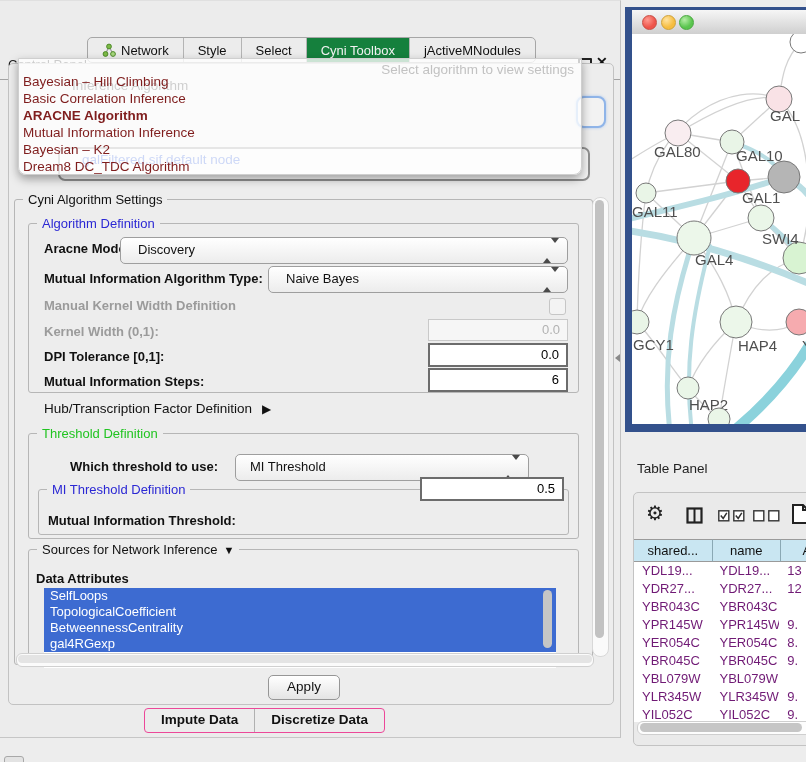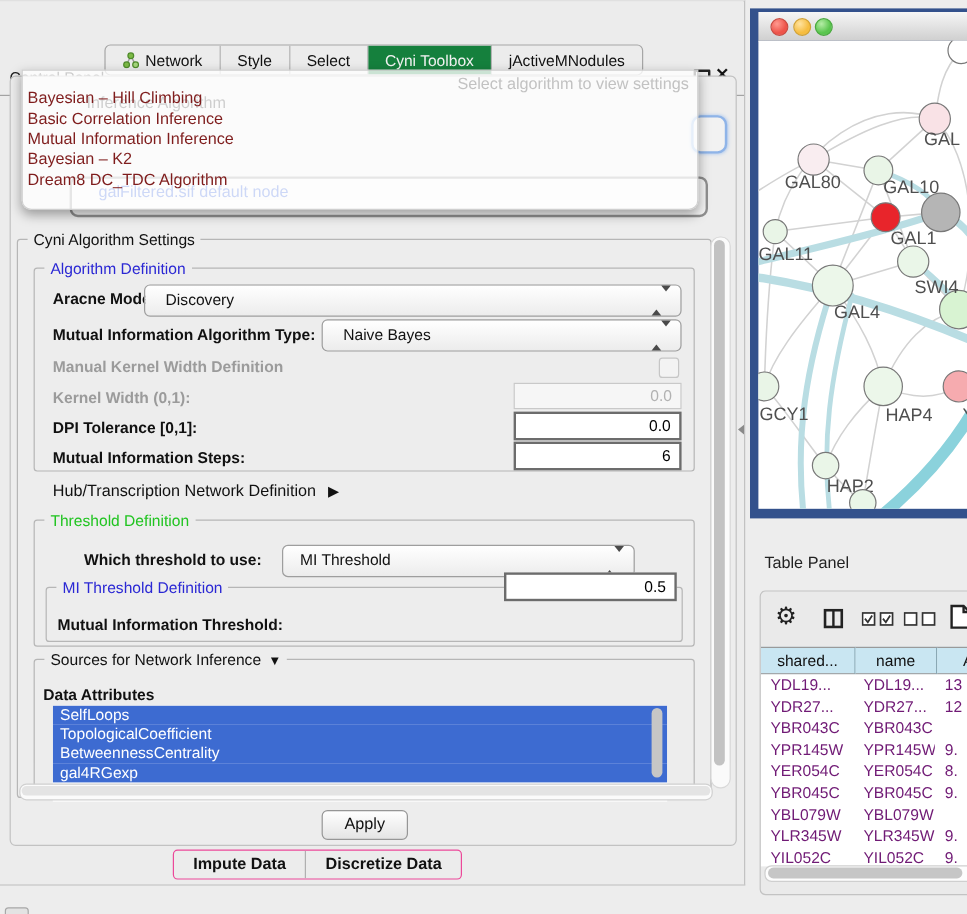--- a/index.html
+++ b/index.html
@@ -169,20 +169,21 @@
     <div id="bg-combo">
       <span class="txt">galFiltered.sif default node</span>
     </div>
     <div id="focus-combo-frag"></div>
 
     <div id="algo-popup">
       <span id="popup-prompt">Select algorithm to view settings</span>
       <div id="popup-items">
           <div class="popup-item">Bayesian – Hill Climbing</div>
           <div class="popup-item">Basic Correlation Inference</div>
+          <div class="popup-item bold">ARACNE Algorithm</div>
           <div class="popup-item">Mutual Information Inference</div>
           <div class="popup-item">Bayesian – K2</div>
           <div class="popup-item">Dream8 DC_TDC Algorithm</div>
         </div>
     </div>
 
     <div class="group" style="left:14px;top:198px;width:577px;height:464px;">
       <span class="legend">Cyni Algorithm Settings</span>
     </div>
 
@@ -202,21 +203,21 @@
     <span class="lbl disabled" style="left:44px;top:297px;">Manual Kernel Width Definition</span>
     <div id="manual-kernel-checkbox"></div>
     <span class="lbl disabled" style="left:44px;top:323px;">Kernel Width (0,1):</span>
     <div class="field disabled" style="left:428px;top:318px;width:131px;">0.0</div>
     <span class="lbl" style="left:44px;top:348px;">DPI Tolerance [0,1]:</span>
     <div class="field" style="left:428px;top:342px;width:129px;">0.0</div>
     <span class="lbl" style="left:44px;top:373px;">Mutual Information Steps:</span>
     <div class="field" style="left:428px;top:367px;width:129px;">6</div>
 
     <span class="lbl plain" style="left:44px;top:400px;font-size:13.5px;z-index:3;">
-      <span>Hub/Transcription Network Definition</span><span id="hub-arrow">▶</span>
+      <span>Hub/Transcription Factor Definition</span><span id="hub-arrow">▶</span>
     </span>
 
     <div class="group" style="left:28px;top:432px;width:549px;height:104px;">
       <span class="legend green">Threshold Definition</span>
     </div>
     <span class="lbl" style="left:70px;top:458px;">Which threshold to use:</span>
     <div class="combo" style="left:235px;top:453px;width:292px;">
       <span class="ctxt" style="left:14px;">MI Threshold</span>
       <span class="spin"><span class="tri-up"></span><span class="tri-down"></span></span>
     </div>

